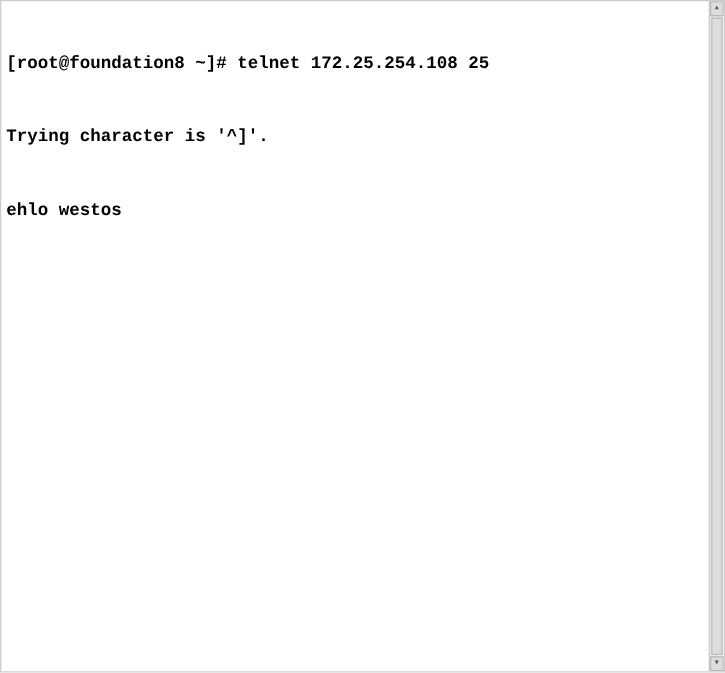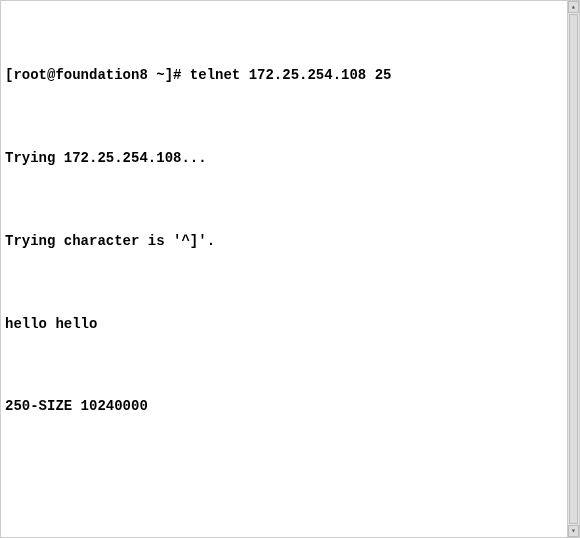--- a/index.html
+++ b/index.html
@@ -13,21 +13,21 @@
       color: #000;
       border: 1px solid #ccc;
       position: relative;
       overflow: hidden;
     }
     .terminal {
       padding: 2px 4px;
       white-space: pre-wrap;
       font-weight: bold;
     }
-    .line { display: block; margin-top: 24px; }
+    .line { display: block; }
     .scrollbar-track {
       position: absolute;
       right: 0;
       top: 0;
       bottom: 0;
       width: 12px;
       background: #e8e8e8;
       border-left: 1px solid #ccc;
       display: flex;
       flex-direction: column;
@@ -47,24 +47,22 @@
       background: #ddd;
       margin: 1px;
       border: 1px solid #bbb;
     }
   </style>
 </head>
 <body>
 
 <div class="terminal">
   <span class="line">[root@foundation8 ~]# telnet 172.25.254.108 25</span>
-  <span class="line">Trying 172.25.254.108...</span>
   <span class="line">Trying character is '^]'.</span>
-  <span class="line">hello hello</span>
-  <span class="line">250-SIZE 10240000</span>
+  <span class="line">ehlo westos</span>
   
   
   
   
   
   
   
   
   
   

